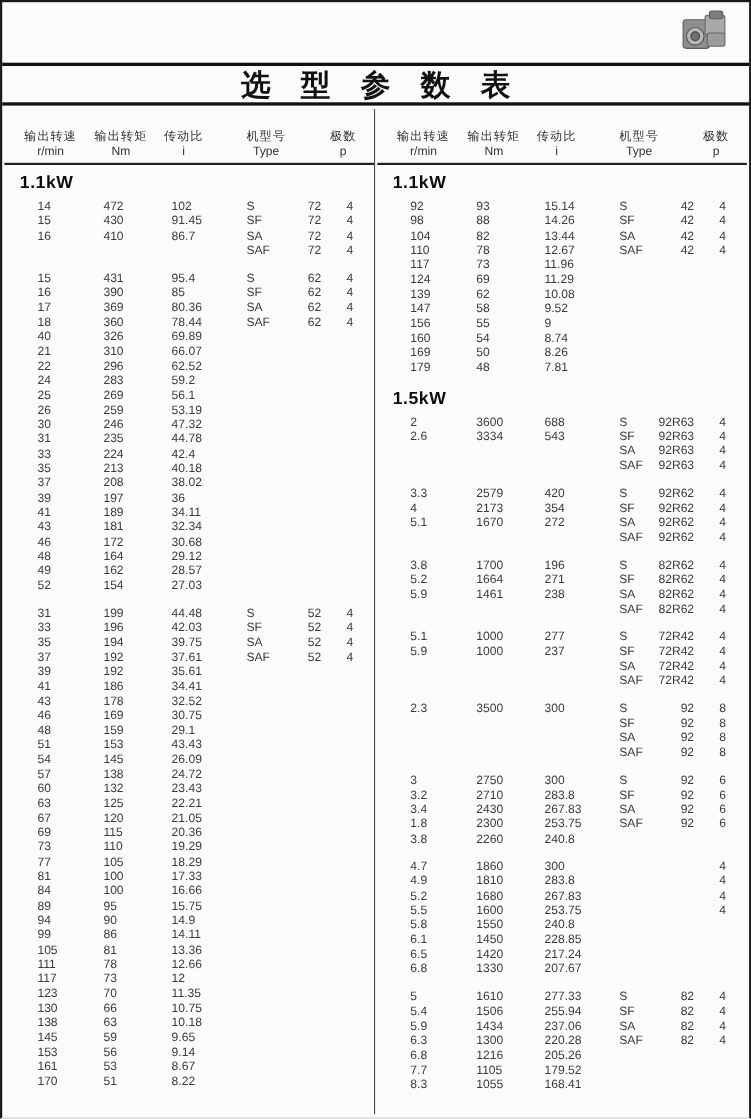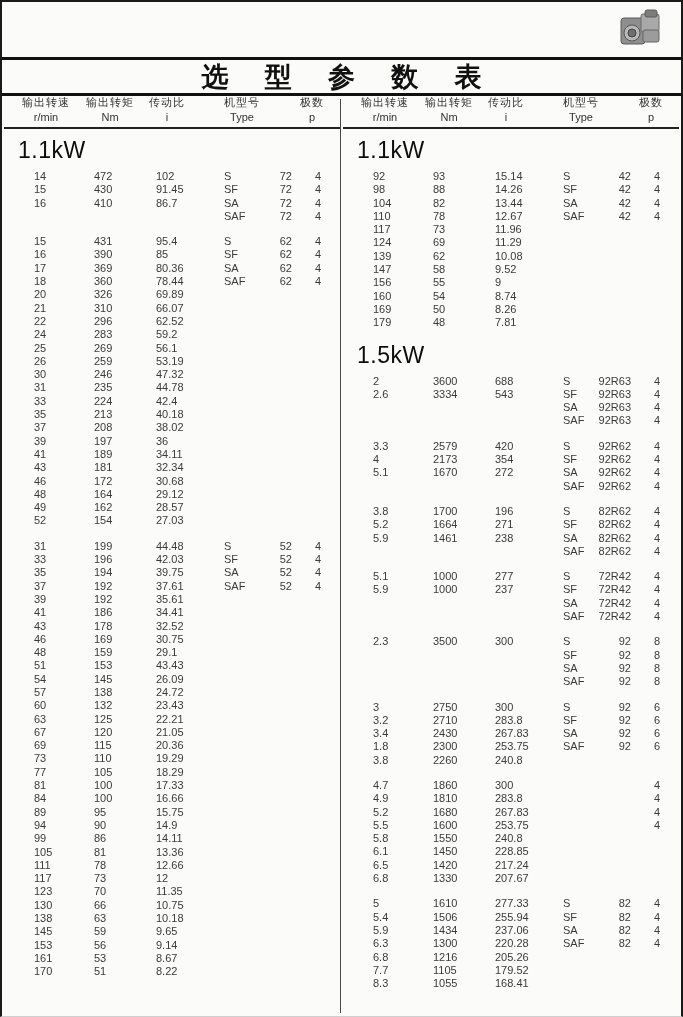--- a/index.html
+++ b/index.html
@@ -20,37 +20,37 @@
     pointer-events: none;
   }
   .motor-photo { position: absolute; top: 6px; right: 18px; width: 50px; height: 46px; }
   .title-band {
     position: absolute; top: 57px; left: 2px; right: 2px; height: 39px;
     border-top: 3px solid #111; border-bottom: 3px solid #111;
     display: flex; align-items: center; justify-content: center;
   }
   .title-band h1 {
     font-size: 27px; font-weight: bold; color: #111;
-    letter-spacing: 10px; white-space: nowrap; padding-left: 10px; font-family: Liberation Mono, monospace;
+    letter-spacing: 10px; white-space: nowrap; padding-left: 10px;
   }
   .divider-v { position: absolute; left: 340px; top: 99px; bottom: 4px; width: 1px; background: #4a4a4a; }
-  .col { position: absolute; top: 90px; bottom: 0; }
+  .col { position: absolute; top: 111px; bottom: 0; }
   .col-left  { left: 4px;   width: 336px; }
   .col-right { left: 343px; width: 336px; }
   .col-headers {
     display: grid;
     grid-template-columns: 72px 56px 58px 92px 48px;
     padding: 5px 0 4px 6px;
     border-bottom: 2px solid #222;
   }
   .hdr-cell { text-align: center; }
   .hdr-label { font-size: 11px; color: #333; letter-spacing: 1px; }
   .hdr-unit  { font-size: 11px; color: #333; margin-top: 1px; }
   .section-title {
-    font-size: 23px; font-weight: normal; color: #0d0d0d;
+    font-size: 16px; font-weight: bold; color: #0d0d0d;
     margin: 8px 0 6px 14px; letter-spacing: 0.5px;
   }
   .block { margin-bottom: 12px; }
   .row {
     display: grid;
     grid-template-columns: 60px 62px 68px 32px 36px 52px;
     padding-left: 30px;
     font-size: 11px;
     line-height: 13.3px;
     color: #3a3a3a;
@@ -166,21 +166,21 @@
       </div>
       <div class="row">
         <div class="cell cell-speed">18</div>
         <div class="cell cell-torque">360</div>
         <div class="cell cell-ratio">78.44</div>
         <div class="cell cell-type-prefix">SAF</div>
         <div class="cell cell-type-size">62</div>
         <div class="cell cell-poles">4</div>
       </div>
       <div class="row">
-        <div class="cell cell-speed">20</div>
+        <div class="cell cell-speed">40</div>
         <div class="cell cell-torque">326</div>
         <div class="cell cell-ratio">69.89</div>
         <div class="cell cell-type-prefix"></div>
         <div class="cell cell-type-size"></div>
         <div class="cell cell-poles"></div>
       </div>
       <div class="row">
         <div class="cell cell-speed">21</div>
         <div class="cell cell-torque">310</div>
         <div class="cell cell-ratio">66.07</div>

